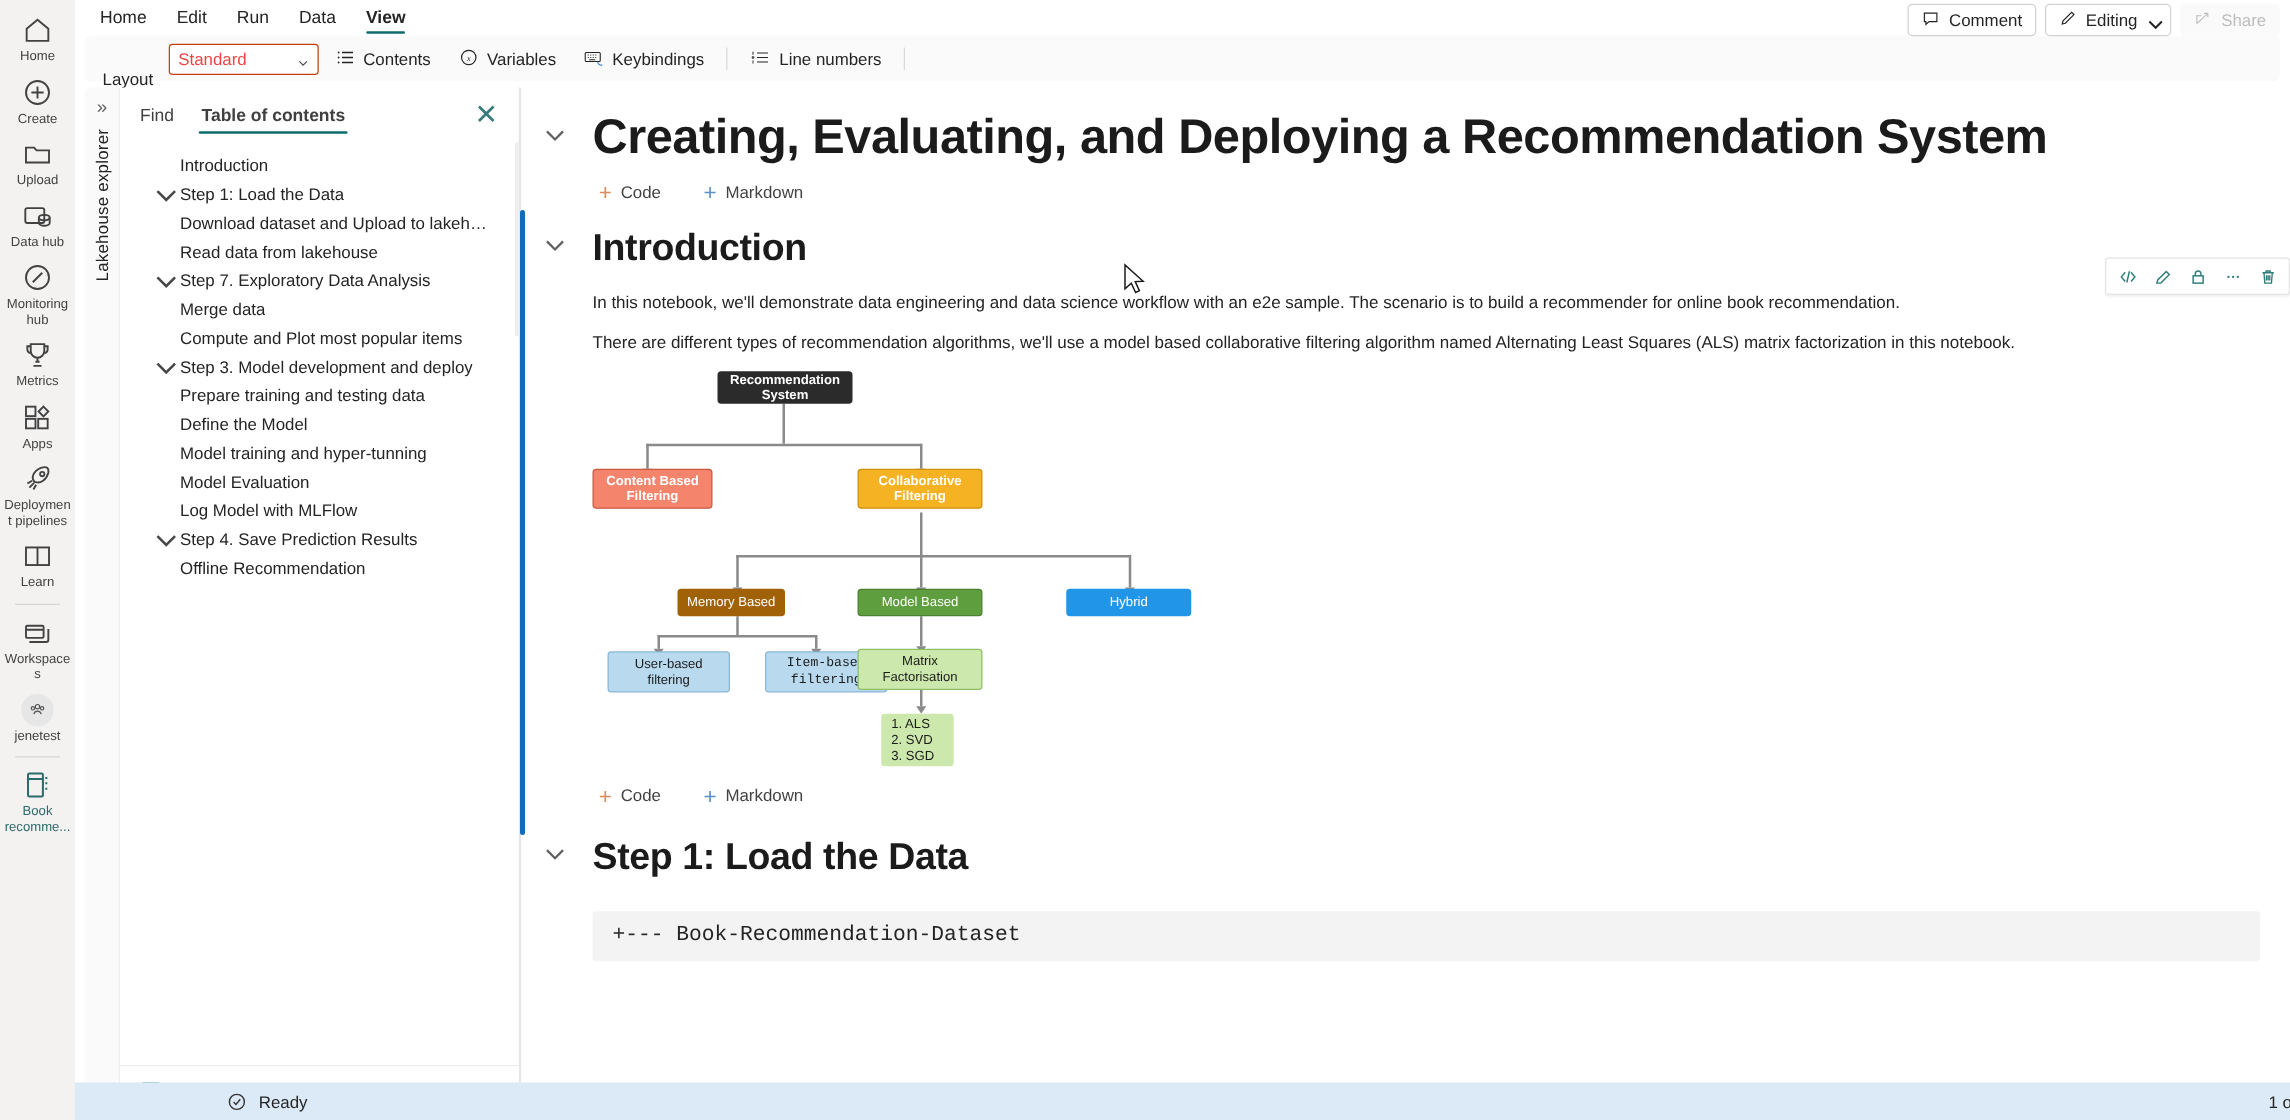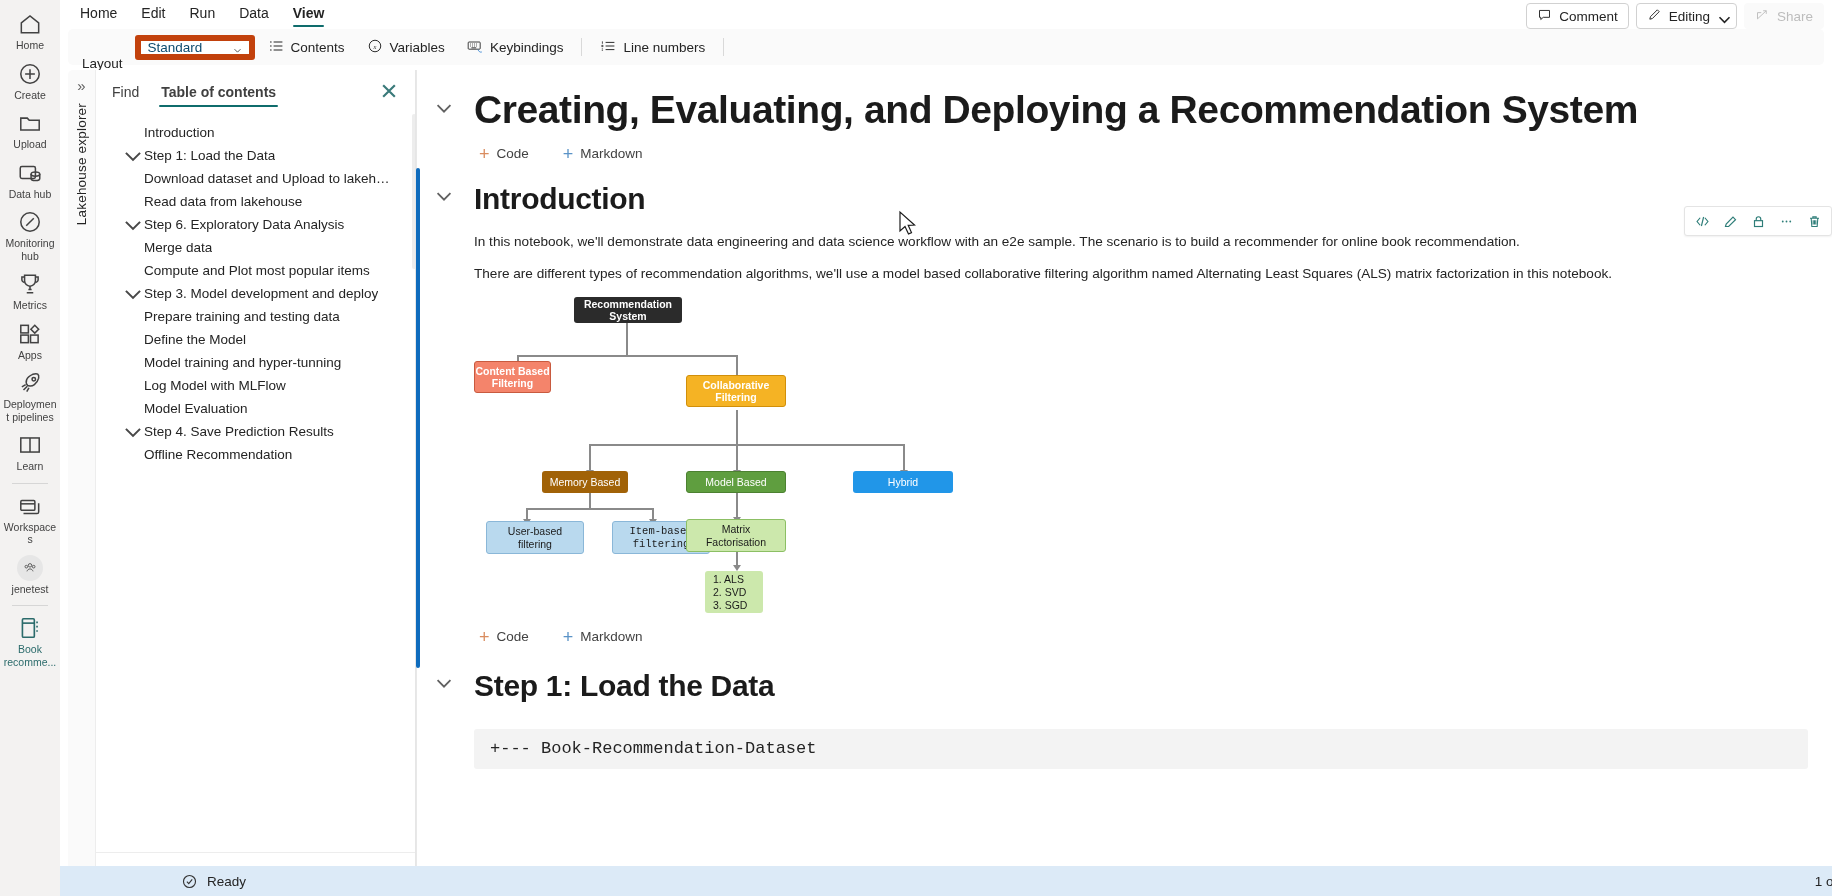--- a/index.html
+++ b/index.html
@@ -67,23 +67,23 @@
   .rbtn svg { width: 15px; height: 15px; }
   .chev-sm { width: 9px; height: 9px; }
 
   
   .ribbon-bar {
     height: 36px; margin: 0 8px 0 8px; background: #fafafa; border-radius: 5px;
     display: flex; align-items: center; padding: 0 6px; gap: 4px;
   }
   .lay-lbl { font-size: 13.5px; color: #242424; padding: 0 8px 0 8px; margin-top: 32px; }
   .lay-select {
-    width: 120px; height: 25px; border: 6px solid #c2410c; border-radius: 3px;
+    width: 120px; height: 25px; border: 1px solid #c2410c; border-radius: 3px;
     background: #fff; display: flex; align-items: center; padding: 0 7px;
-    font-size: 13.5px; color: #0c4a6e; justify-content: space-between; cursor: pointer;
+    font-size: 13.5px; color: #ef4444; justify-content: space-between; cursor: pointer;
   }
   .tb-item {
     display: flex; align-items: center; gap: 7px; height: 27px; padding: 0 9px;
     font-size: 13.5px; color: #242424; cursor: pointer; border-radius: 3px; white-space: nowrap;
   }
   .tb-item svg { width: 16px; height: 16px; }
   .tb-div { width: 1px; height: 18px; background: #d9d9d9; margin: 0 5px; }
 
   
   .content-row { flex: 1; display: flex; min-height: 0; padding: 5px 0 0 8px; }
@@ -476,21 +476,21 @@
             </div>
             <div class="toc-row lvl2">
               <span class="toc-txt">Read data from lakehouse</span>
             </div>
             <div class="toc-row lvl1">
               <span class="toc-caret">
                 <svg viewBox="0 0 14 14" fill="none" stroke="#484848" stroke-width="1.3">
                   <path d="M2.5 5 7 9.5 11.5 5"></path>
                 </svg>
               </span>
-              <span class="toc-txt">Step 6. Exploratory Data Analysis</span>
+              <span class="toc-txt">Step 7. Exploratory Data Analysis</span>
             </div>
             <div class="toc-row lvl2">
               <span class="toc-txt">Merge data</span>
             </div>
             <div class="toc-row lvl2">
               <span class="toc-txt">Compute and Plot most popular items</span>
             </div>
             <div class="toc-row lvl1">
               <span class="toc-caret">
                 <svg viewBox="0 0 14 14" fill="none" stroke="#484848" stroke-width="1.3">
@@ -502,24 +502,24 @@
             <div class="toc-row lvl2">
               <span class="toc-txt">Prepare training and testing data</span>
             </div>
             <div class="toc-row lvl2">
               <span class="toc-txt">Define the Model</span>
             </div>
             <div class="toc-row lvl2">
               <span class="toc-txt">Model training and hyper-tunning</span>
             </div>
             <div class="toc-row lvl2">
+              <span class="toc-txt">Model Evaluation</span>
+            </div>
+            <div class="toc-row lvl2">
               <span class="toc-txt">Log Model with MLFlow</span>
-            </div>
-            <div class="toc-row lvl2">
-              <span class="toc-txt">Model Evaluation</span>
             </div>
             <div class="toc-row lvl1">
               <span class="toc-caret">
                 <svg viewBox="0 0 14 14" fill="none" stroke="#484848" stroke-width="1.3">
                   <path d="M2.5 5 7 9.5 11.5 5"></path>
                 </svg>
               </span>
               <span class="toc-txt">Step 4. Save Prediction Results</span>
             </div>
             <div class="toc-row lvl2">
@@ -634,21 +634,21 @@
 
             <div class="dline" style="left:262px;top:201px;width:1.5px;height:24px;"></div>
             <div class="darrow" style="left:258.5px;top:225px;"></div>
             <div class="dline" style="left:262px;top:257px;width:1.5px;height:16px;"></div>
             <div class="darrow" style="left:258.5px;top:273px;"></div>
 
             <div class="dbox" style="left:100px;top:5px;width:108px;height:26px;background:#2b2b2b;color:#fff;font-weight:700;">
               <span style="white-space:pre-line;line-height:12px;">Recommendation
 System</span>
             </div>
-            <div class="dbox" style="left:0px;top:69px;width:77px;height:32px;background:#f4846b;border:1px solid #c85a3f;color:#fff;font-weight:700;">
+            <div class="dbox" style="left:0px;top:83px;width:96px;height:32px;background:#f4846b;border:1px solid #c85a3f;color:#fff;font-weight:700;">
               <span style="white-space:pre-line;">Content Based
 Filtering</span>
             </div>
             <div class="dbox" style="left:212px;top:83px;width:100px;height:32px;background:#f5b324;border:1px solid #d18f0a;color:#fff;font-weight:700;">
               <span style="white-space:pre-line;">Collaborative
 Filtering</span>
             </div>
             <div class="dbox" style="left:68px;top:179px;width:86px;height:22px;background:#a16207;color:#fff;">
               <span>Memory Based</span>
             </div>

